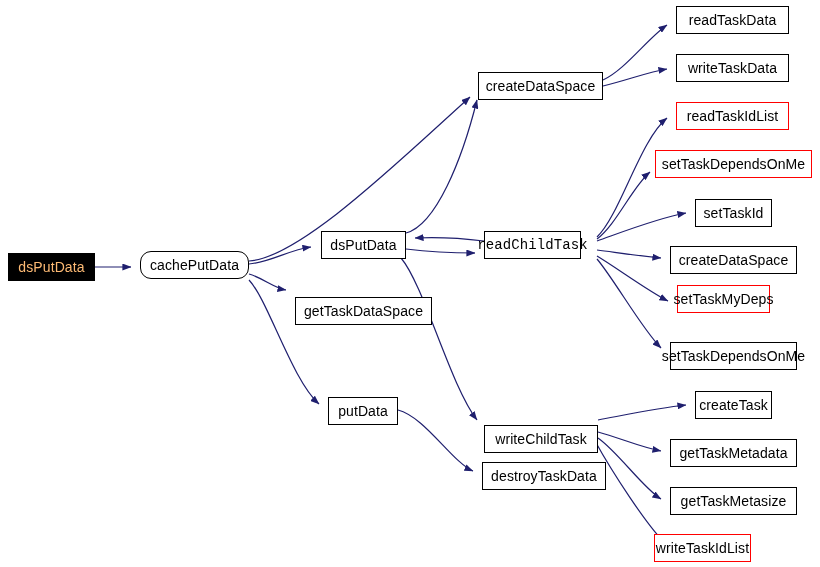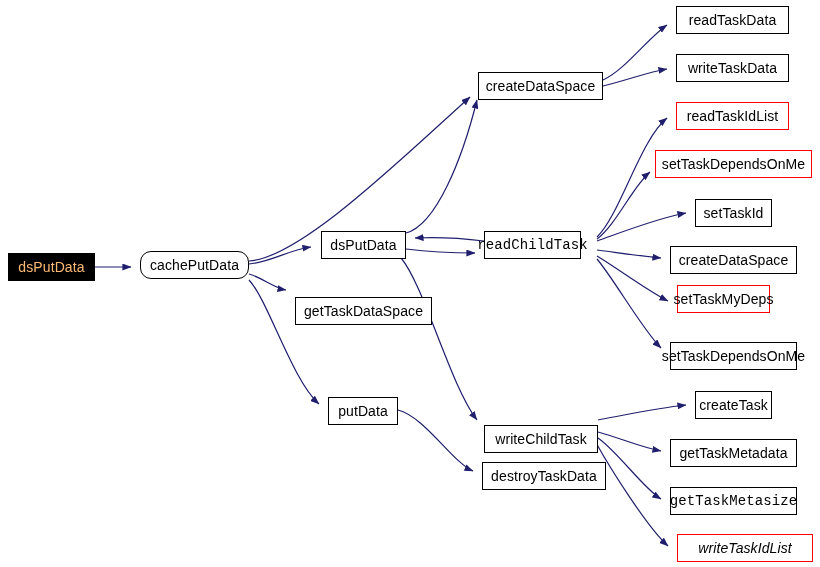--- a/index.html
+++ b/index.html
@@ -139,21 +139,21 @@
       </div>
       <div class="node" style="left: 670px; top: 342px; width: 127px;">
         <span class="node-label">setTaskDependsOnMe</span>
       </div>
       <div class="node" style="left: 695px; top: 391px; width: 77px;">
         <span class="node-label">createTask</span>
       </div>
       <div class="node" style="left: 670px; top: 439px; width: 127px;">
         <span class="node-label">getTaskMetadata</span>
       </div>
-      <div class="node" style="left: 670px; top: 487px; width: 127px; font-family: Liberation Mono, monospace;">
+      <div class="node" style="left: 670px; top: 487px; width: 127px;">
         <span class="node-label">getTaskMetasize</span>
       </div>
-      <div class="node highlight" style="left: 677px; top: 534px; width: 136px; font-style: italic;">
+      <div class="node highlight" style="left: 654px; top: 534px; width: 97px;">
         <span class="node-label">writeTaskIdList</span>
       </div>
     </div>
 
 </div>
 
 </body></html>

